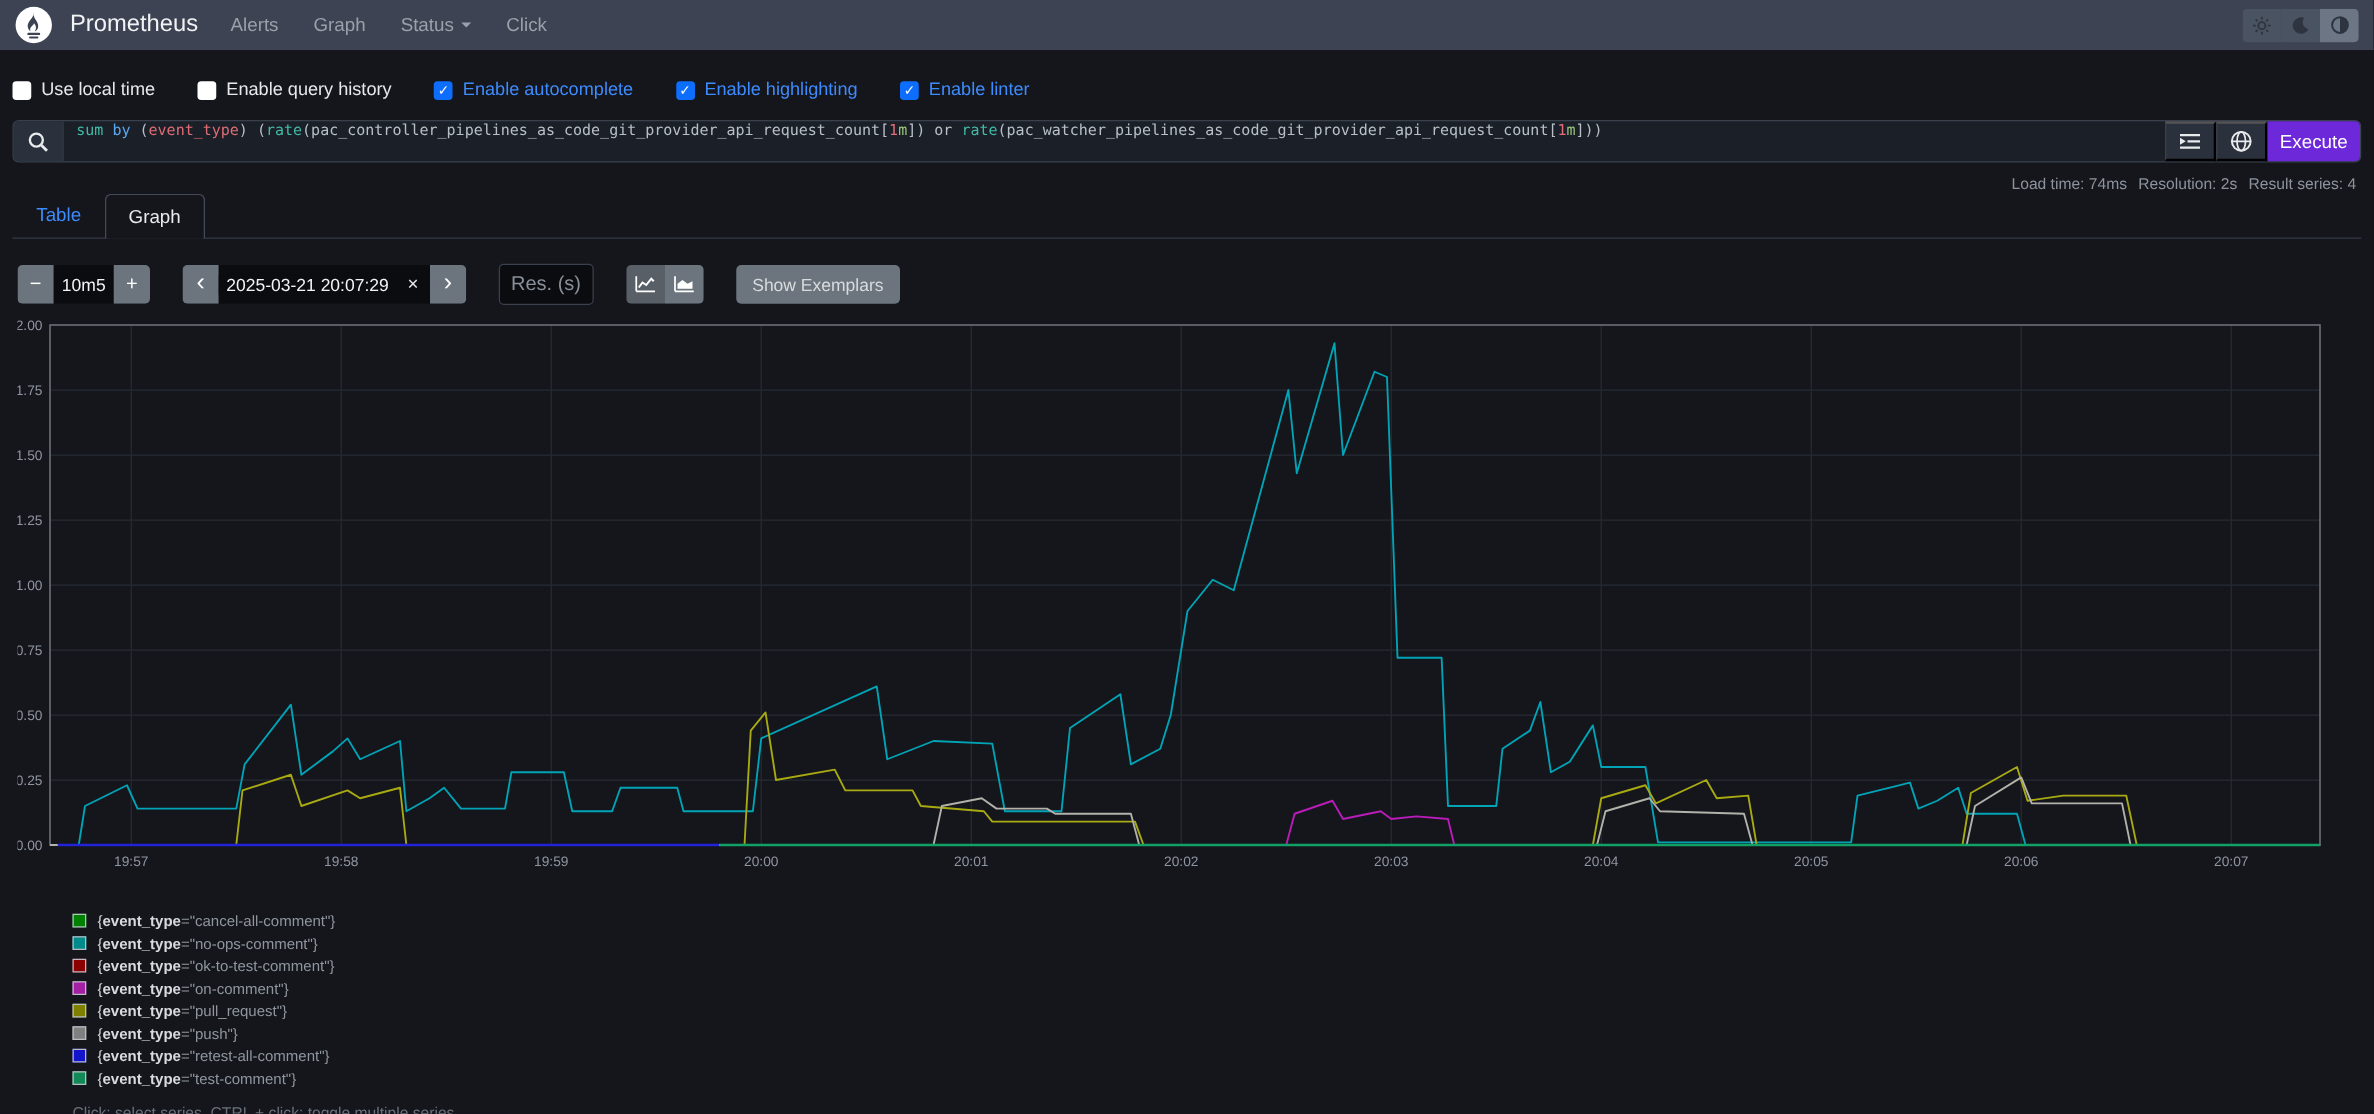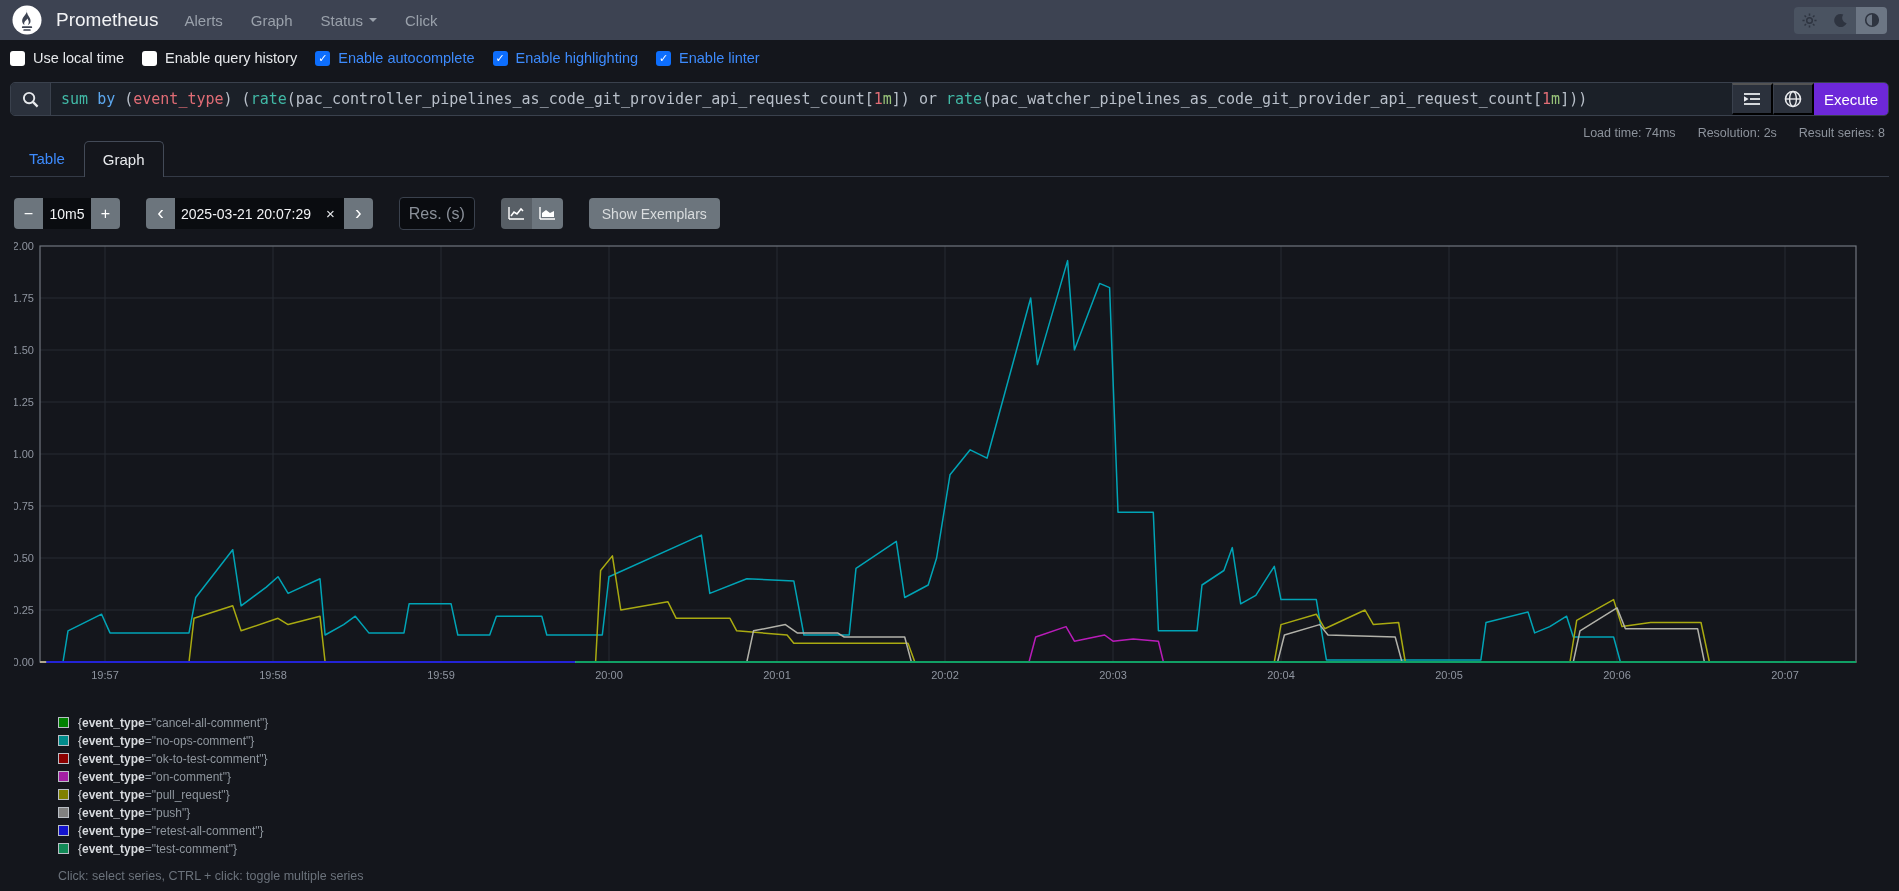--- a/index.html
+++ b/index.html
@@ -12,37 +12,37 @@
   .nav-links { display:flex; align-items:center; gap:28px; }
   .nav-link { color:#9aa1ab; font-size:15px; text-decoration:none; cursor:pointer; display:flex; align-items:center; gap:6px; }
   .caret { width:0; height:0; border-left:4px solid transparent; border-right:4px solid transparent; border-top:4px solid #9aa1ab; display:inline-block; }
   .nav-spacer { flex:1; }
   .theme-group { display:flex; border-radius:4px; overflow:hidden; }
   .theme-btn { width:31px; height:27px; background:#4a5361; border:none; display:flex; align-items:center; justify-content:center; cursor:pointer; }
   .theme-btn.active { background:#6c7684; }
   .theme-btn svg { display:block; }
 
   
-  .options-row { display:flex; align-items:center; gap:18px; padding:10px 10px 10px 10px; }
+  .options-row { display:flex; align-items:center; gap:34px; padding:24px 10px 10px 10px; }
   .opt { display:flex; align-items:center; gap:8px; cursor:pointer; }
   .opt .box { width:15px; height:15px; border-radius:3px; background:#ffffff; display:flex; align-items:center; justify-content:center; font-size:11px; color:#fff; }
   .opt.checked .box { background:#0d6efd; }
   .opt .lbl { font-size:14.5px; color:#e6e8eb; }
   .opt.checked .lbl { color:#3d8bfd; }
 
   
   .query-bar { margin:6px 10px 0 10px; display:flex; align-items:stretch; height:34px; border:1px solid #3a414d; border-radius:5px; background:#1b2028; }
   .q-addon { width:40px; background:#2b313c; border-right:1px solid #3a414d; display:flex; align-items:center; justify-content:center; border-radius:4px 0 0 4px; }
-  .q-input { flex:1; display:flex; align-items:center; padding:0 10px; font-family:"DejaVu Sans Mono",monospace; font-size:15px; white-space:pre; overflow:hidden; color:#b8bfc9; cursor:text; }
+  .q-input { flex:1; display:flex; padding:0 10px; font-family:"DejaVu Sans Mono",monospace; font-size:12px; white-space:pre; overflow:hidden; color:#b8bfc9; cursor:text; }
   .q-btn { width:41px; background:#2b313c; border-left:1px solid #3a414d; display:flex; align-items:center; justify-content:center; cursor:pointer; }
   .exec-btn { width:74px; background:#6d28d9; color:#fff; border:none; font-size:15px; border-radius:0 4px 4px 0; cursor:pointer; }
 
   
   .tabs-zone { position:relative; margin-top:8px; padding:0 10px; }
-  .stats { position:absolute; right:14px; top:2px; display:flex; gap:22px; color:#8d939c; font-size:12.5px; }
+  .stats { position:absolute; right:14px; top:2px; display:flex; gap:9px; color:#8d939c; font-size:12.5px; }
   .tabs { display:flex; align-items:flex-end; border-bottom:1px solid #343a46; padding-top:16px; }
   .tab { padding:9px 18px; font-size:15px; cursor:pointer; border:1px solid transparent; border-bottom:none; }
   .tab.inactive { color:#3d8bfd; }
   .tab.active { color:#e8eaed; background:#14161c; border-color:#434a57; border-radius:5px 5px 0 0; position:relative; top:1px; }
 
   
   .controls { display:flex; align-items:center; gap:26px; margin:20px 14px 0 14px; }
   .grp { display:flex; height:31px; border-radius:4px; overflow:hidden; }
   .gbtn { background:#6c757d; color:#fff; border:none; min-width:29px; font-size:16px; cursor:pointer; display:flex; align-items:center; justify-content:center; }
   .gbtn.chev { font-size:20px; padding-bottom:2px; }
@@ -180,21 +180,21 @@
       <path d="M3 4.8 A9 9 0 0 0 15 4.8" fill="none" stroke="#e8eaed" stroke-width="0"></path>
     </svg>
   </button>
   <button class="exec-btn">Execute</button>
 </div>
 
 <div class="tabs-zone">
   <div class="stats">
     <span>Load time: 74ms</span>
     <span>Resolution: 2s</span>
-    <span>Result series: 8</span>
+    <span>Result series: 4</span>
   </div>
   <div class="tabs">
     <div class="tab inactive">Table</div>
     <div class="tab active">Graph</div>
   </div>
 </div>
 
 <div class="controls">
   <div class="grp">
     <button class="gbtn">−</button>

